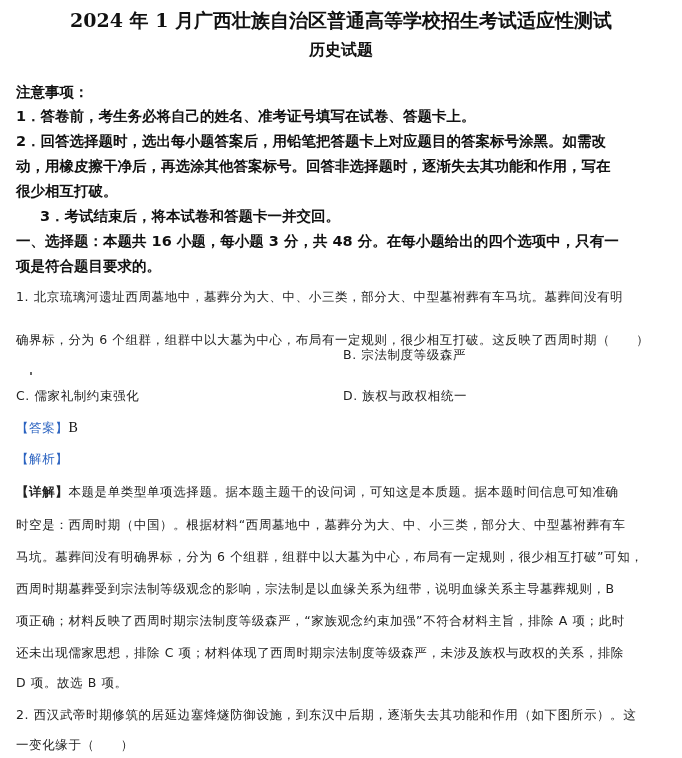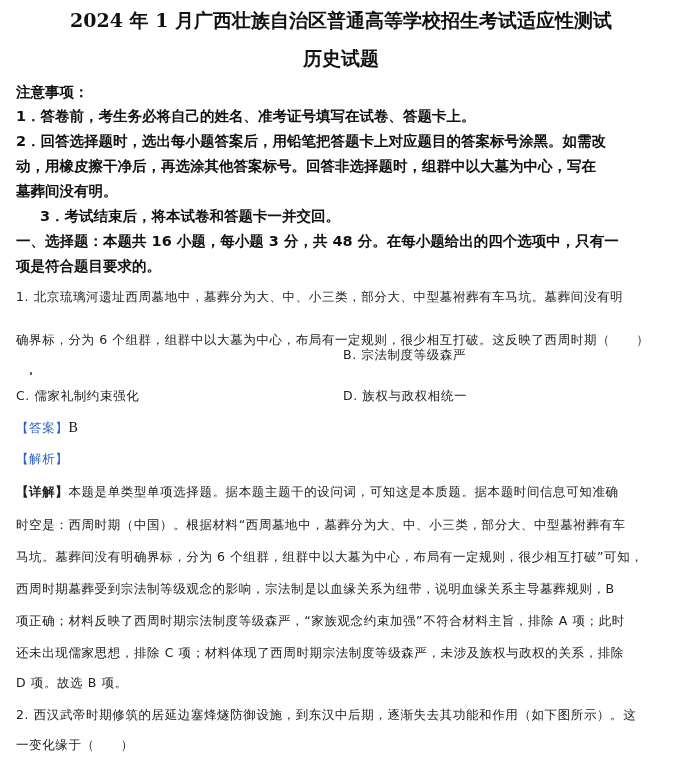--- a/index.html
+++ b/index.html
@@ -26,21 +26,21 @@
       width: 682px;
       text-align: center;
       font-family: "DejaVu Serif", "Liberation Serif", serif;
       font-weight: bold;
       font-size: 19px;
       letter-spacing: 0px;
       color: #111;
       white-space: nowrap;
     }
     .title-main { top: 8px; }
-    .title-sub  { top: 46px; font-size: 19px; }
+    .title-sub  { top: 40px; font-size: 16px; }
 
     .notice {
       position: absolute;
       left: 16px;
       width: 656px;
       font-family: "DejaVu Sans", "Liberation Sans", sans-serif;
       font-weight: bold;
       font-size: 14.5px;
       line-height: 24px;
       color: #111;
@@ -83,22 +83,22 @@
 <body>
 
 <div class="page">
 
   <div class="title title-main">2024 年 1 月广西壮族自治区普通高等学校招生考试适应性测试</div>
   <div class="title title-sub">历史试题</div>
 
   <div class="notice" style="top:80px;">注意事项：</div>
   <div class="notice" style="top:104px;">1．答卷前，考生务必将自己的姓名、准考证号填写在试卷、答题卡上。</div>
   <div class="notice" style="top:129px;">2．回答选择题时，选出每小题答案后，用铅笔把答题卡上对应题目的答案标号涂黑。如需改</div>
-  <div class="notice" style="top:154px;">动，用橡皮擦干净后，再选涂其他答案标号。回答非选择题时，组群中以大墓为中心，写在</div>
-  <div class="notice" style="top:179px;">墓葬间没有明。</div>
+  <div class="notice" style="top:154px;">动，用橡皮擦干净后，再选涂其他答案标号。回答非选择题时，逐渐失去其功能和作用，写在</div>
+  <div class="notice" style="top:179px;">很少相互打破。</div>
   <div class="notice" style="top:204px;margin-left:24px;">3．考试结束后，将本试卷和答题卡一并交回。</div>
 
   <div class="notice" style="top:229px;">一、选择题：本题共 16 小题，每小题 3 分，共 48 分。在每小题给出的四个选项中，只有一</div>
   <div class="notice" style="top:254px;">项是符合题目要求的。</div>
 
   <div class="q" style="top:280px;">1. 北京琉璃河遗址西周墓地中，墓葬分为大、中、小三类，部分大、中型墓祔葬有车马坑。墓葬间没有明</div>
   <div class="q" style="top:323px;">确界标，分为 6 个组群，组群中以大墓为中心，布局有一定规则，很少相互打破。这反映了西周时期（　　）</div>
 
   <div class="opt" style="left:343px; top:347px;">B. 宗法制度等级森严</div>
   <div class="tiny-dot"></div>

